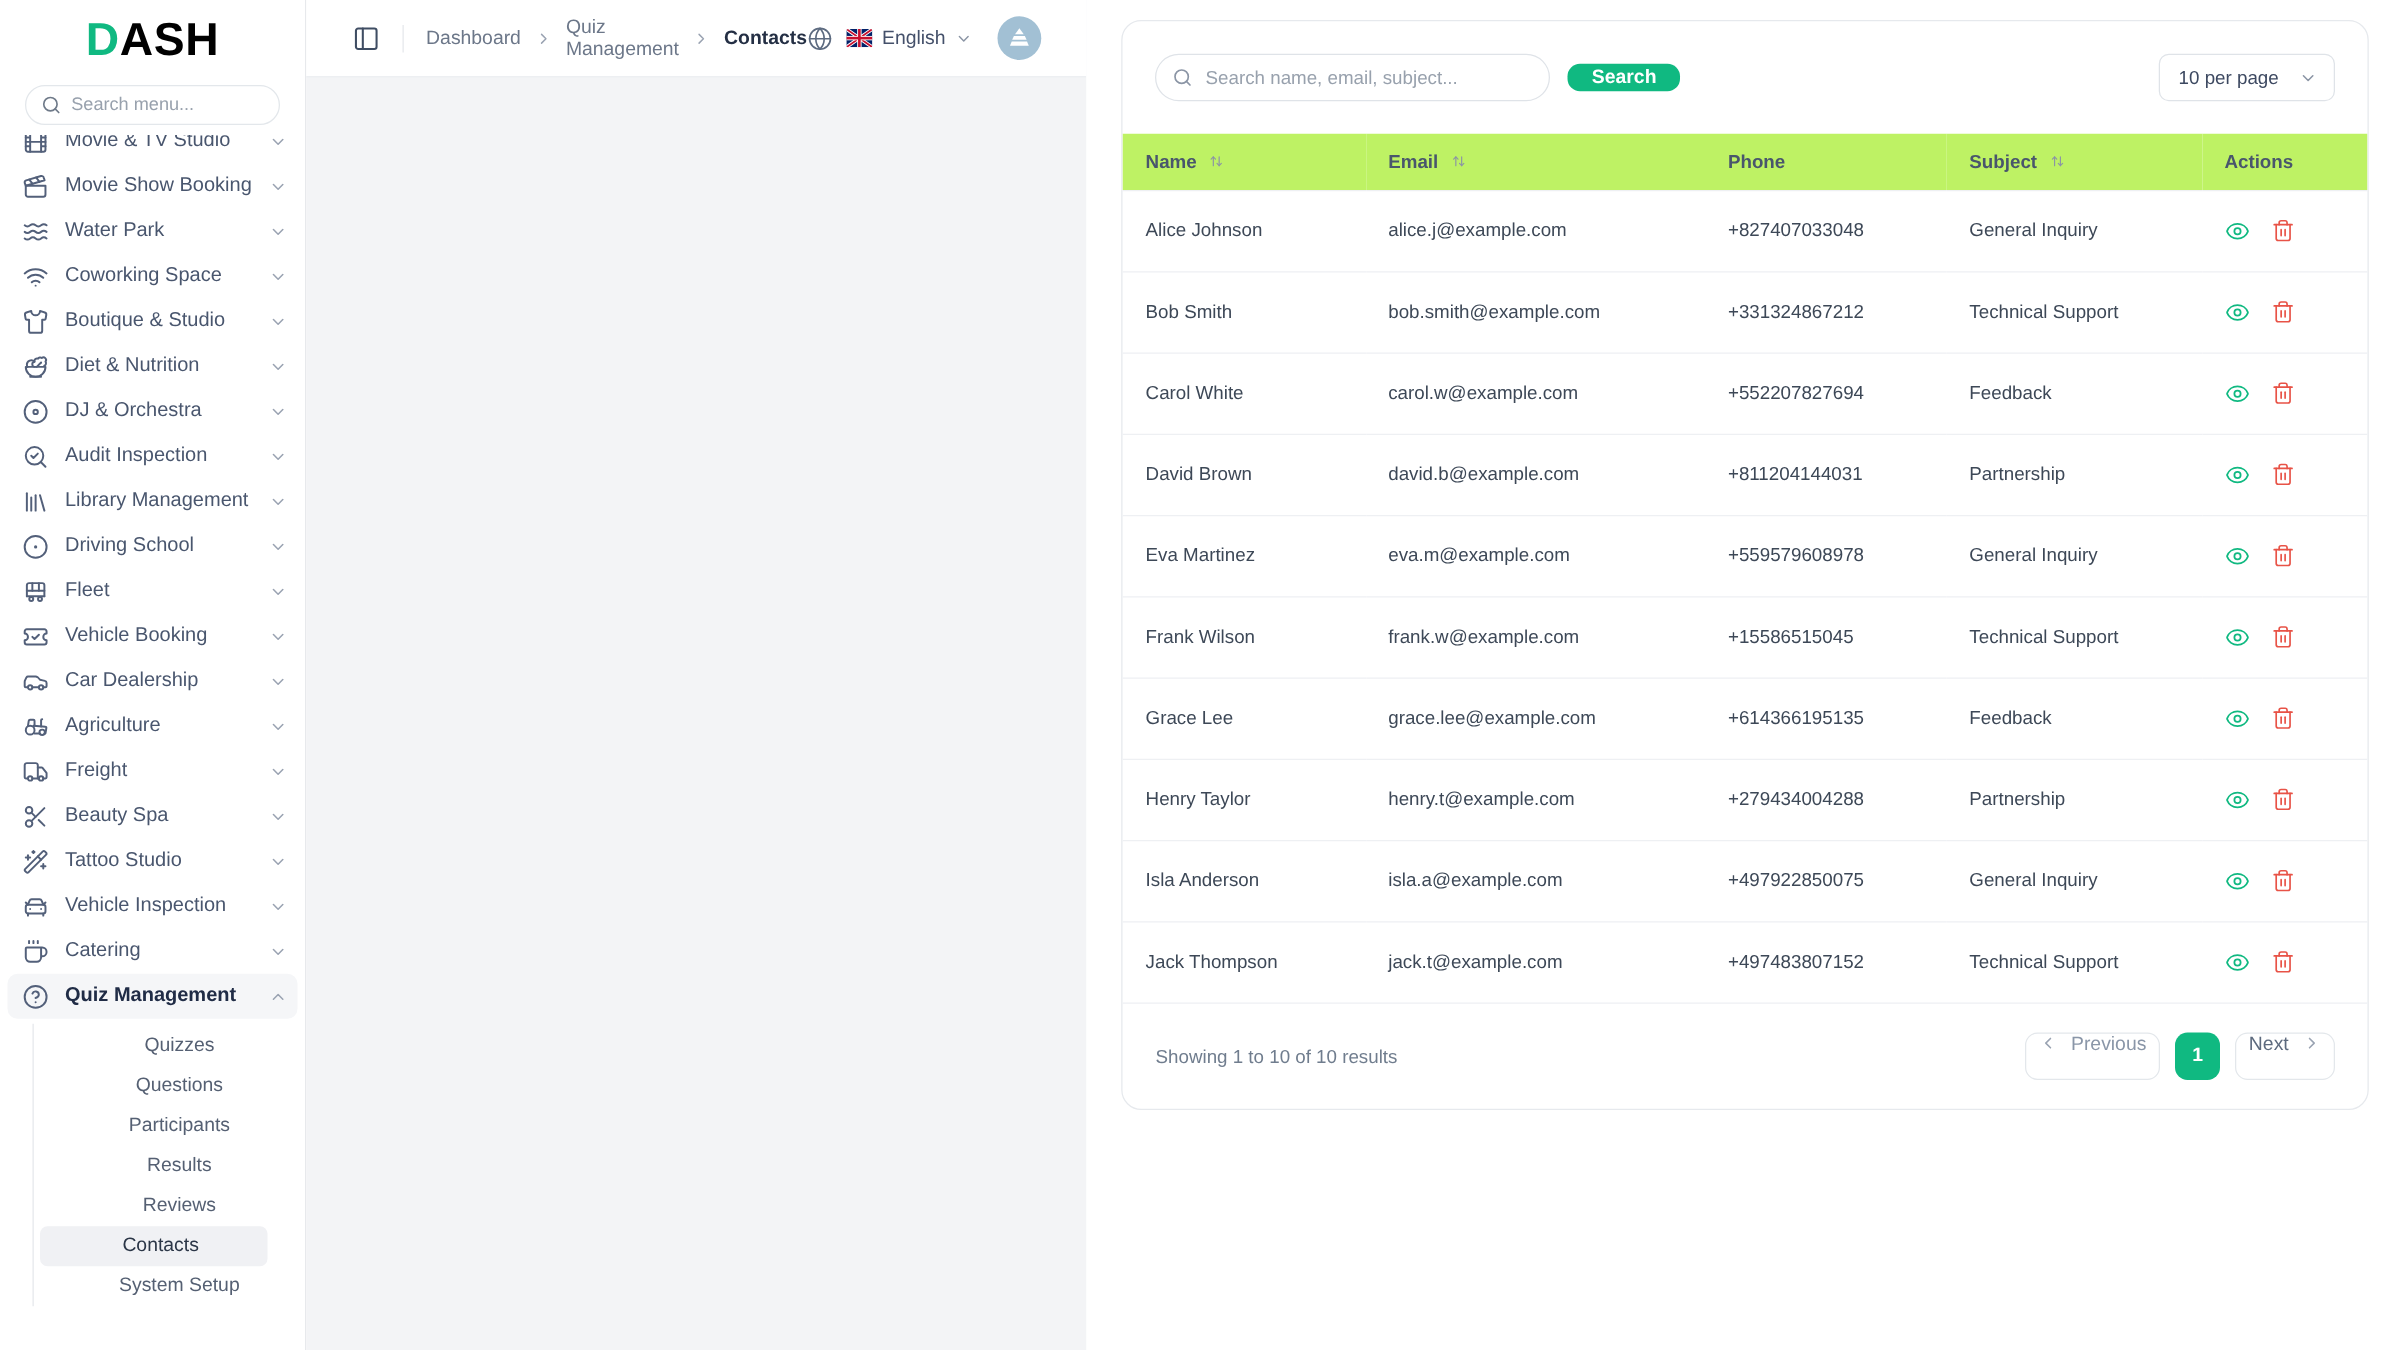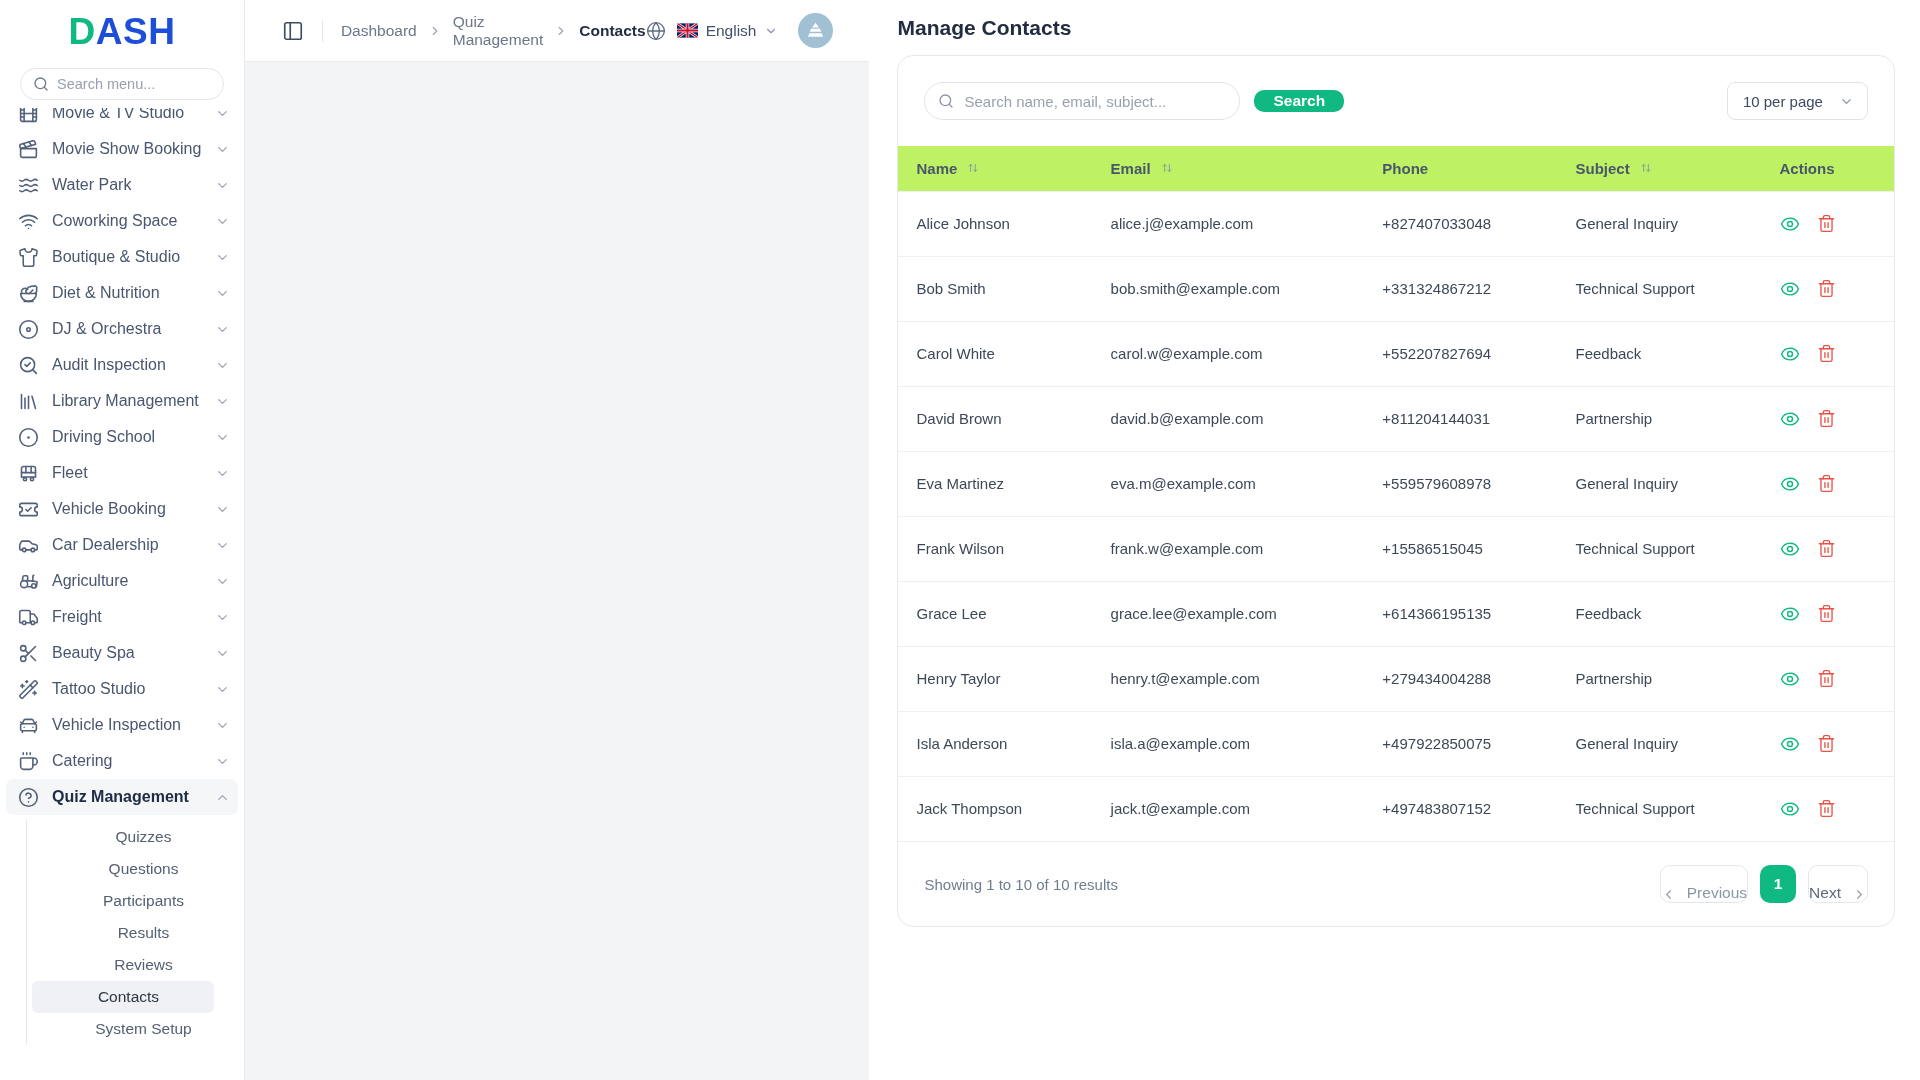--- a/index.html
+++ b/index.html
@@ -6,21 +6,21 @@
   *{box-sizing:border-box;}
   .app{width:1920px;height:1080px;display:flex;overflow:hidden;background:#fff;
        font-family:"Liberation Sans",sans-serif;color:#3f4a59;}
 
   
   .sidebar{width:245px;flex:0 0 245px;background:#fff;border-right:1px solid #e7e9ec;
            display:flex;flex-direction:column;overflow:hidden;}
   .logo{height:64px;display:flex;align-items:center;justify-content:center;
         font-size:37px;font-weight:800;letter-spacing:.5px;}
   .logo .d{color:#10b981;}
-  .logo .rest{color:#1d4ed8;}
+  .logo .rest{color:#000000;}
   .side-search{margin:4px 20px 8px;position:relative;}
   .side-search input{width:100%;height:32px;border:1px solid #e3e7eb;border-radius:16px;
         padding:0 12px 0 36px;font:14.5px "Liberation Sans",sans-serif;color:#3f4a59;outline:none;}
   .side-search input::placeholder{color:#98a1ad;}
   .side-search .s-ic{position:absolute;left:13px;top:8px;color:#6f7a89;display:flex;}
   .nav{flex:1;overflow:hidden;position:relative;}
   .nav-inner{margin-top:-13px;}
   .nav-item{height:36px;display:flex;align-items:center;gap:13px;padding:0 14px 0 18px;
             font-size:16px;color:#49566e;cursor:pointer;white-space:nowrap;}
   .nav-item .ic{color:#53607a;display:flex;flex:0 0 auto;}
@@ -76,21 +76,21 @@
            overflow:hidden;white-space:nowrap;}
   .act{display:flex;align-items:center;gap:17px;}
   .icon-btn{background:none;border:none;padding:0;cursor:pointer;display:flex;}
   .eye{color:#10b981;}
   .trash{color:#e85347;}
 
   .card-footer{display:flex;align-items:center;padding:23px 26px;border-top:1px solid #eef0f3;}
   .showing{font-size:15px;color:#707d8e;}
   .pager{margin-left:auto;display:flex;align-items:center;gap:12px;}
   .pg-btn{height:38px;border:1px solid #e3e7eb;background:#fff;border-radius:10px;display:flex;
-          align-items:flex-end;gap:11px;padding:0 0;font:15.5px "Liberation Sans",sans-serif;
+          align-items:flex-start;gap:11px;padding:0 10px;font:15.5px "Liberation Sans",sans-serif;
           color:#5d6a7e;cursor:pointer;}
   .pg-btn .chev{color:#9aa3b2;display:flex;}
   .pg-btn.prev{color:#8a96a8;}
   .pg-current{width:36px;height:38px;border-radius:10px;background:#10b981;color:#fff;display:flex;
           align-items:center;justify-content:center;font-size:15.5px;font-weight:600;cursor:pointer;}
 </style>
 </head>
 <body>
 
 <div class="app">
@@ -519,21 +519,20 @@
           <svg width="21" height="21" viewBox="0 0 24 24" fill="#fff">
             <path d="M12 3 8 8.5h8L12 3Z"></path>
             <path d="M7 10h10l1.6 3.5H5.4L7 10Z"></path>
             <path d="M5 15h14l1.6 4H3.4L5 15Z"></path>
           </svg>
         </div>
       </div>
     </div>
 
     <div class="content">
-      <h1 class="page-title">Manage Contacts</h1>
 
       <div class="card">
 
         <div class="toolbar">
           <div class="tsearch">
             <span class="s-ic">
                 <svg xmlns="http://www.w3.org/2000/svg" width="16" height="16" viewBox="0 0 24 24" fill="none" stroke="currentColor" stroke-width="2" stroke-linecap="round" stroke-linejoin="round">
                   <circle cx="11" cy="11" r="8"></circle>
                   <path d="m21 21-4.3-4.3"></path>
                 </svg>

